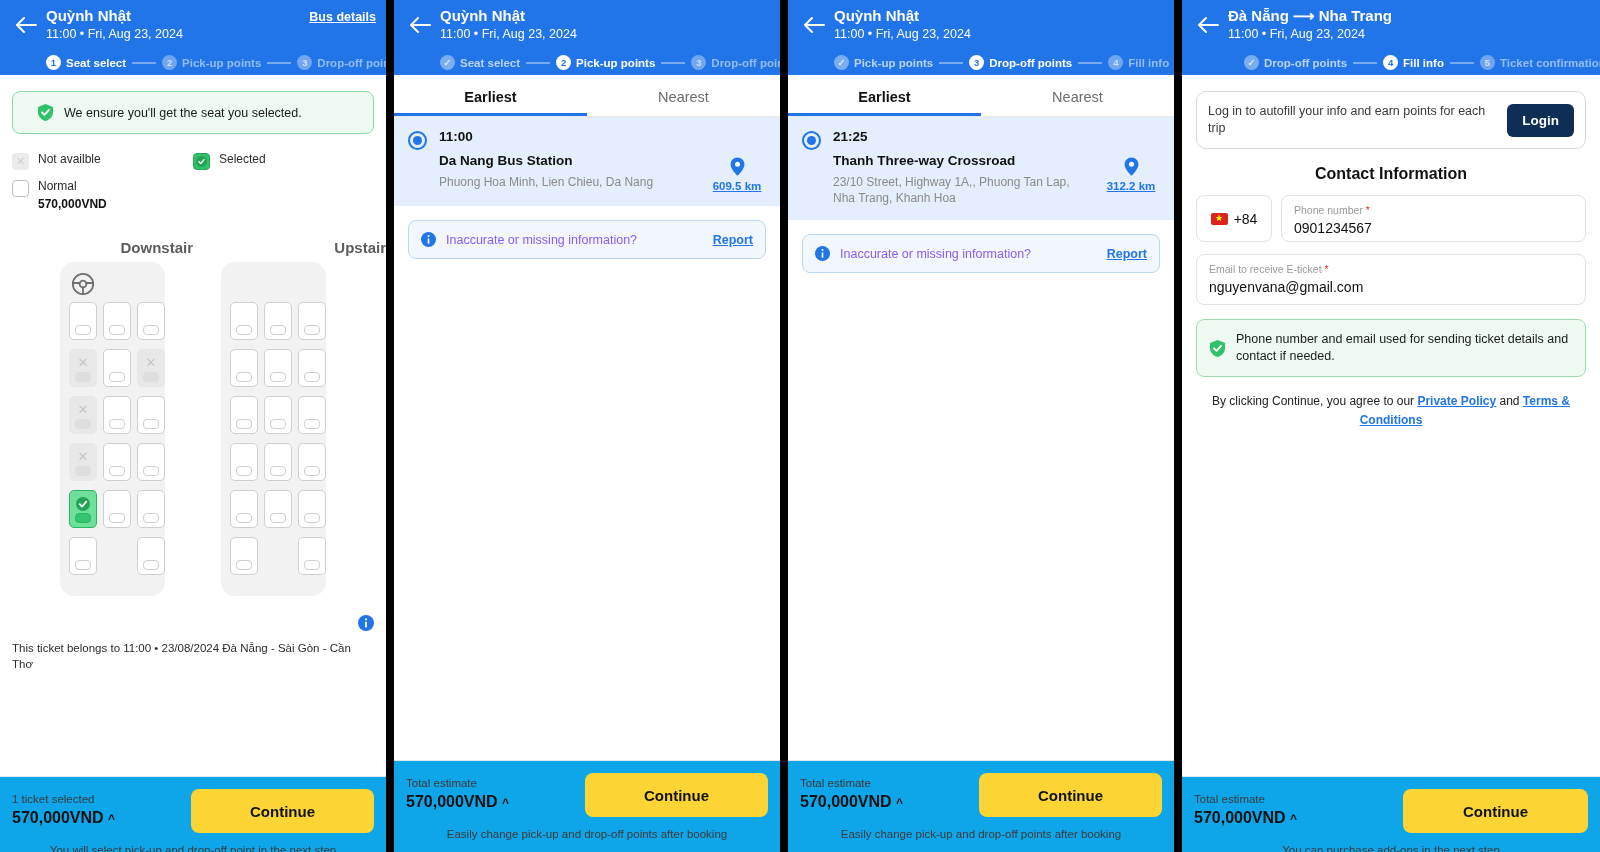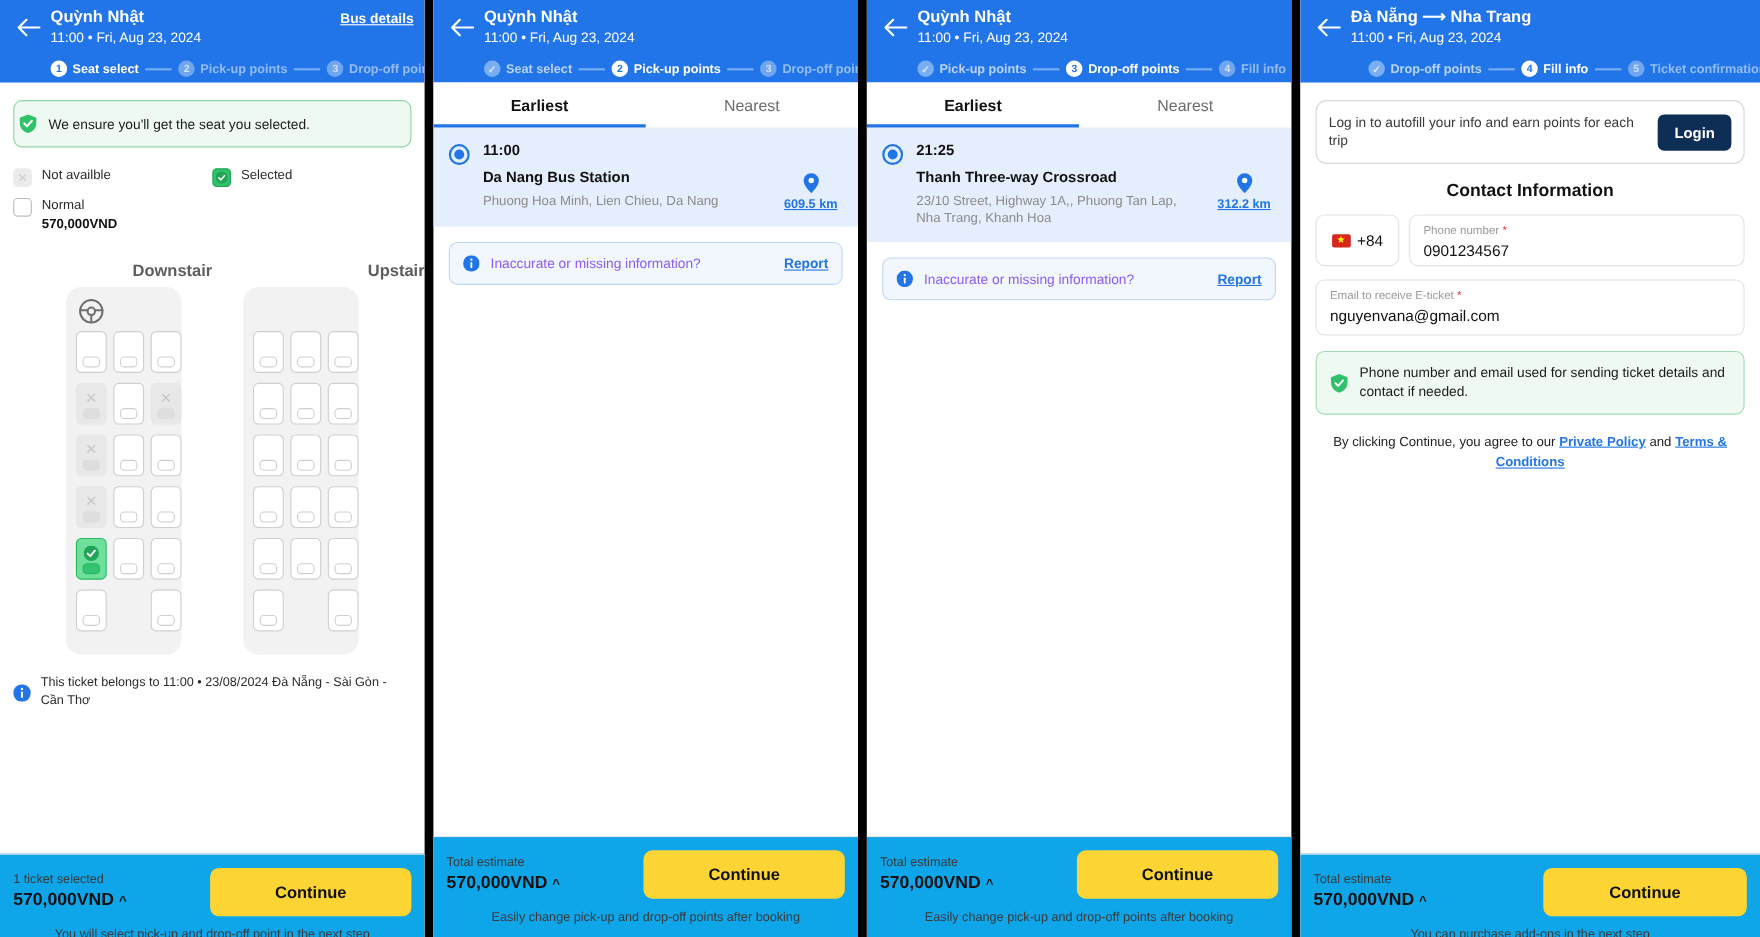--- a/index.html
+++ b/index.html
@@ -60,21 +60,21 @@
   .step.done .step-label { color: #b9d3f7; }
   .step.todo .step-label { color: #93bcf4; }
   .step-line { width: 24px; height: 2px; background: #76abf1; flex: 0 0 24px; }
 
   
   .body { position: relative; height: 777px; }
 
   .assure {
     margin: 16px 12px 0 12px;
     border: 1px solid #8fd6a8; background: #eefaf1;
-    border-radius: 8px; padding: 11px 4px;
+    border-radius: 8px; padding: 11px 24px;
     display: flex; align-items: center; gap: 10px;
   }
   .assure-txt { font-size: 12.5px; color: #1b1b1b; }
 
   .legend {
     margin: 18px 12px 0 12px;
     display: grid; grid-template-columns: 1fr 1fr;
     row-gap: 9px;
   }
   .legend-item { display: flex; align-items: flex-start; gap: 9px; }
@@ -121,21 +121,21 @@
   .seat.na::after { background: #dedede; border-color: #dedede; }
   .seat.na .x { color: #c6c6c6; font-size: 13px; position: absolute;
     top: 5px; left: 0; right: 0; text-align: center; }
   .seat.sel { background: #6fe09b; border: 1.5px solid #28b862; }
   .seat.sel::after { background: #34c36f; border-color: #28b862; }
   .seat.sel .ck { position: absolute; top: 6px; left: 0; right: 0;
     display: flex; justify-content: center; }
 
   .note {
     margin: 18px 12px 0 12px;
-    display: flex; gap: 9px; align-items: center;
+    display: flex; gap: 9px; align-items: flex-end; flex-direction: column;
   }
   .note-txt { font-size: 11.5px; color: #2b2b2b; line-height: 16px; }
 
   
   .footer {
     position: absolute; left: 0; right: 0; bottom: 0;
     background: #0ea5e9; border-top: 1px solid #e6e6e6;
     padding: 12px 12px 0 12px;
   }
   .footer-row { display: flex; align-items: center; }

